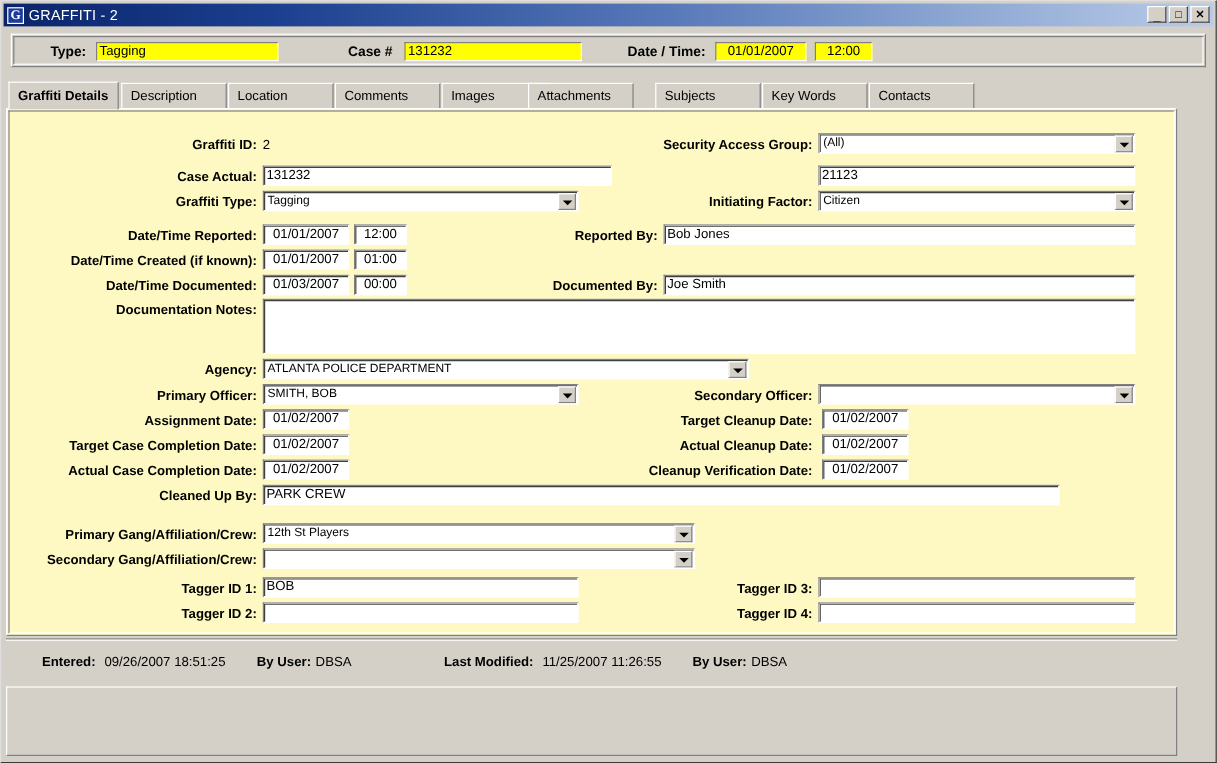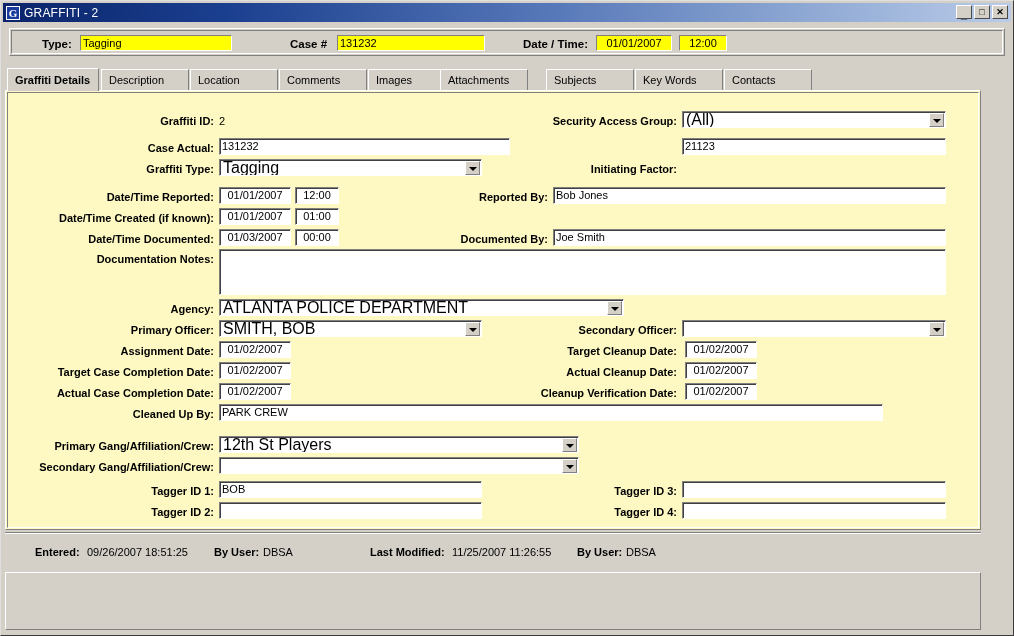--- a/index.html
+++ b/index.html
@@ -127,21 +127,21 @@
   }
   .inp.sunk{
     border:1px solid #808080;border-right-color:#ffffff;border-bottom-color:#ffffff;
     box-shadow:inset 1px 1px 0 #404040;
   }
   .datefield{text-align:center;padding-left:0;}
   .combo{
     position:absolute;height:17px;box-sizing:border-box;background:#ffffff;
     border:1px solid #808080;border-right-color:#ffffff;border-bottom-color:#ffffff;
     box-shadow:inset 1px 1px 0 #404040;
-    font-size:16px;color:#000;line-height:15px;padding-left:3px;
+    font-size:10px;color:#000;line-height:15px;padding-left:3px;
     overflow:hidden;white-space:nowrap;
   }
   .arrow{
     position:absolute;right:1px;top:1px;width:15px;height:14px;
     background:#d4d0c8;box-sizing:border-box;
     border:1px solid #000;
     border-top-color:#ffffff;border-left-color:#ffffff;
     border-right-color:#808080;border-bottom-color:#808080;
   }
   .arrow::after{
@@ -221,20 +221,24 @@
 
       <div class="inp sunk" style="left:674px;top:45px;width:264px;">21123</div>
 
       <div class="lbl" style="left:60px;top:70px;width:146px;">Graffiti Type:</div>
       <div class="combo" style="left:211px;top:66px;width:263px;">
         <span>Tagging</span>
         <span class="arrow"></span>
       </div>
 
       <div class="lbl" style="left:450px;top:70px;width:219px;">Initiating Factor:</div>
+      <div class="combo" style="left:674px;top:66px;width:264px;">
+        <span>Citizen</span>
+        <span class="arrow"></span>
+      </div>
 
       <div class="lbl" style="left:40px;top:98px;width:166px;">Date/Time Reported:</div>
       <div class="inp sunk datefield" style="left:211px;top:94px;width:72px;">01/01/2007</div>
       <div class="inp sunk datefield" style="left:287px;top:94px;width:44px;">12:00</div>
 
       <div class="lbl" style="left:400px;top:98px;width:140px;">Reported By:</div>
       <div class="inp sunk" style="left:545px;top:94px;width:393px;">Bob Jones</div>
 
       <div class="lbl" style="left:20px;top:119px;width:186px;">Date/Time Created (if known):</div>
       <div class="inp sunk datefield" style="left:211px;top:115px;width:72px;">01/01/2007</div>

